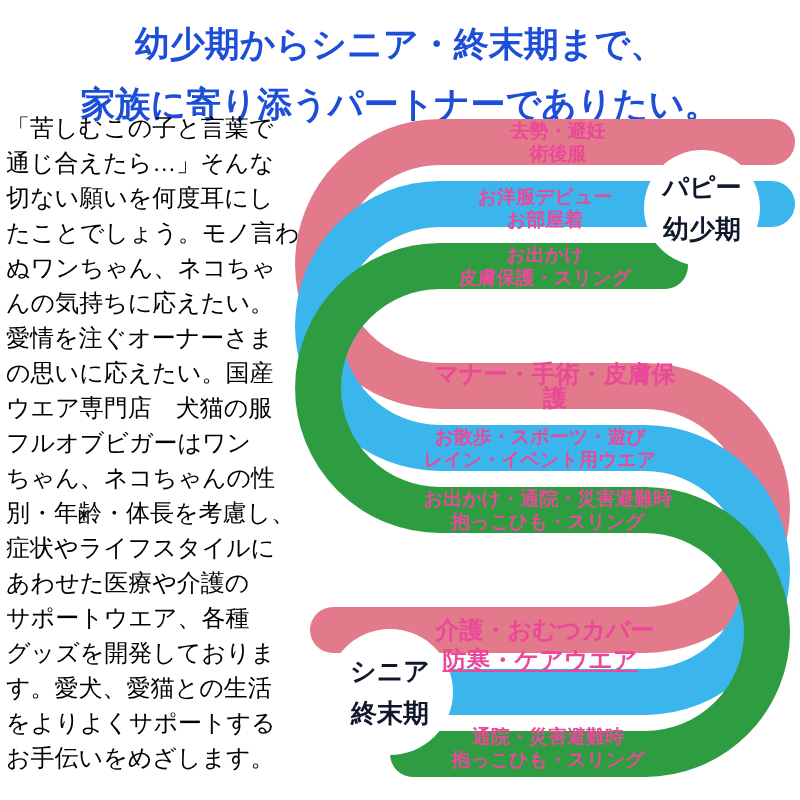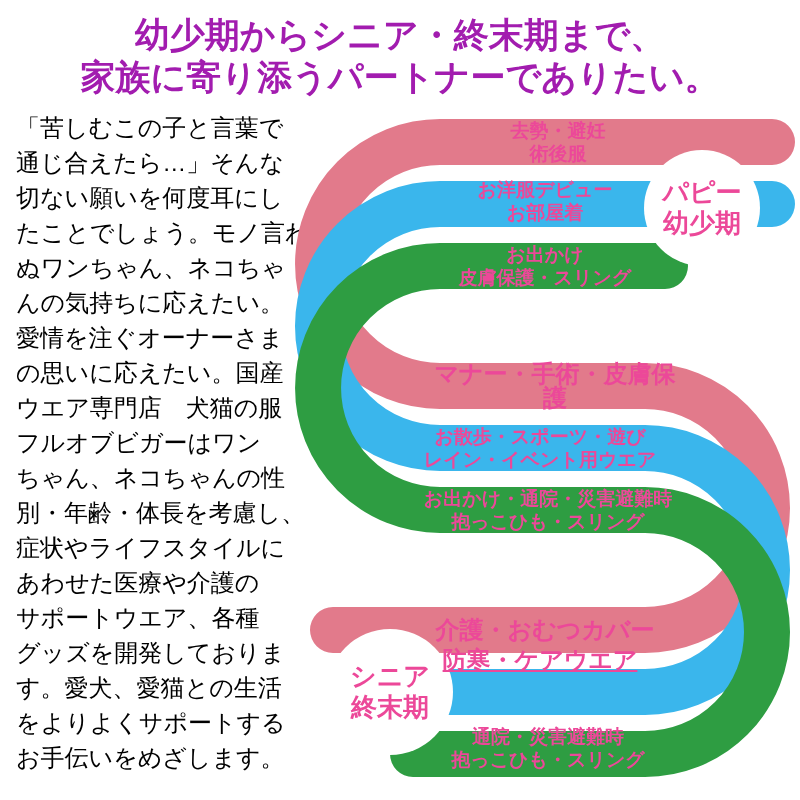--- a/index.html
+++ b/index.html
@@ -12,28 +12,28 @@
     font-family: "Liberation Sans", "DejaVu Sans", sans-serif;
   }
   .title {
     position: absolute;
     top: 14px;
     left: 0;
     width: 100%;
     text-align: center;
     font-size: 35px;
     font-weight: 900;
-    line-height: 42px;
+    line-height: 60px;
     letter-spacing: 0px;
-    color: #a21caf;
+    color: #1d4ed8;
     white-space: pre-line;
   }
   .intro {
     position: absolute;
-    left: 16px;
+    left: 6px;
     top: 110px;
     width: 300px;
     font-size: 24px;
     font-weight: 500;
     line-height: 35px;
     color: #000;
     white-space: pre-line;
   }
   .diagram-svg {
     position: absolute;
@@ -45,22 +45,22 @@
     background: #ffffff;
     border-radius: 50%;
     display: flex;
     align-items: center;
     justify-content: center;
     text-align: center;
   }
   .stage-circle span {
     font-weight: 900;
     font-size: 26px;
-    line-height: 31px;
-    color: #ec4899;
+    line-height: 42px;
+    color: #0f172a;
     white-space: pre-line;
   }
   .stage-puppy { left: 644px; top: 150px; width: 116px; height: 116px; }
   .stage-senior { left: 327px; top: 629px; width: 126px; height: 126px; }
   .band-label {
     position: absolute;
     transform: translate(-50%, -50%);
     color: #ec4899;
     font-weight: bold;
     text-align: center;
@@ -107,21 +107,21 @@
     <span>パピー
 幼少期</span>
   </div>
   <div class="stage-circle stage-senior">
     <span>シニア
 終末期</span>
   </div>
 
   <div class="band-label two-line" style="left:558px; top:142px;">去勢・避妊
 術後服</div>
-  <div class="band-label two-line" style="left:545px; top:201px;">お洋服デビュー
+  <div class="band-label two-line" style="left:545px; top:208px;">お洋服デビュー
 お部屋着</div>
   <div class="band-label two-line" style="left:545px; top:266px;">お出かけ
 皮膚保護・スリング</div>
 
   <div class="band-label one-line" style="left:555px; top:386px;">マナー・手術・皮膚保護</div>
   <div class="band-label two-line" style="left:540px; top:448px;">お散歩・スポーツ・遊び
 レイン・イベント用ウエア</div>
   <div class="band-label two-line" style="left:548px; top:510px;">お出かけ・通院・災害避難時
 抱っこひも・スリング</div>
 

